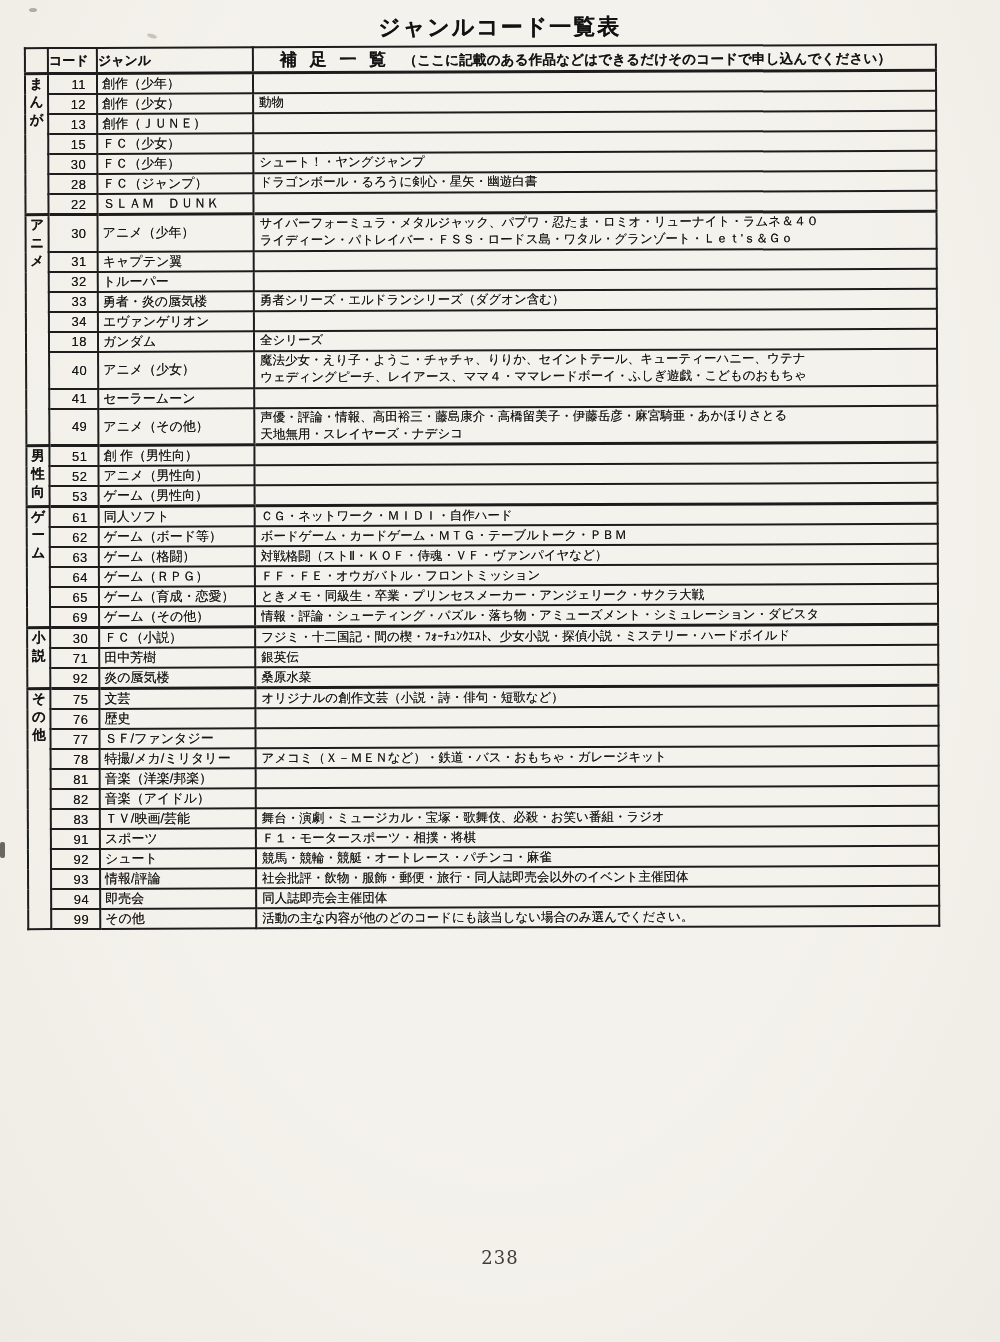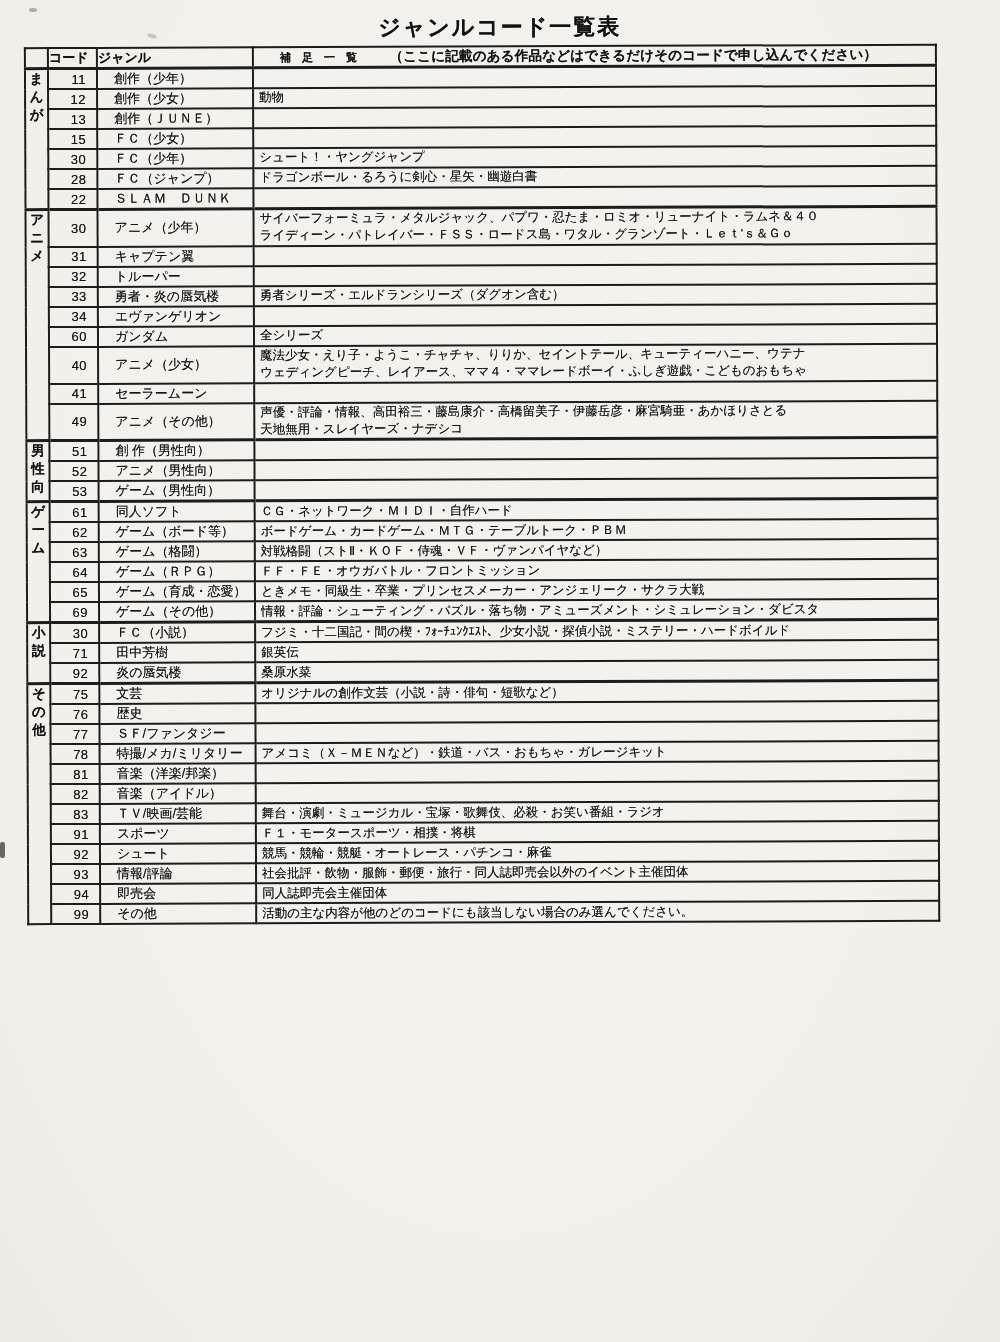--- a/index.html
+++ b/index.html
@@ -41,30 +41,30 @@
     overflow:hidden; white-space:nowrap;
     vertical-align:middle;
   }
   tr.header-row { height:17px; }
   tr.r-single { height:17.8px; }
   tr.r-double { height:35.6px; }
   tr.group-start td { border-top-width:3px; }
   th.corner { background:transparent; }
   th.h-code, th.h-genre { font-weight:bold; font-size:13px; text-align:left;margin-top:43px; }
   th.h-supp { text-align:left; padding-left:26px; font-weight:bold; }
-  .supp-title { font-size:11px; letter-spacing:4px; margin-right:25px; }
+  .supp-title { font-size:17px; letter-spacing:4px; margin-right:10px; }
   .supp-note  { font-size:13.5px; letter-spacing:0.2px; }
   td.group-cell { padding:0; vertical-align:top; }
   .vlabel {
     display:flex; flex-direction:column; justify-content:space-evenly;
     align-items:center; height:100%; width:100%;
     font-size:13.5px; font-weight:600;
   }
   td.code-cell { text-align:right; padding-right:10px; font-size:13px; letter-spacing:0.5px;margin-top:36px; }
-  td.genre-cell { text-align:left; padding-left:16px; font-size:13px; }
+  td.genre-cell { text-align:left; padding-left:4px; font-size:13px; }
   td.supp-cell { text-align:left; padding-left:5px; font-size:12.5px; }
   td.supp-cell .sline { line-height:17.4px; height:17.4px; overflow:hidden; white-space:nowrap; }
   .page-number {
     position:absolute; left:0; top:1247px; width:1000px;
     text-align:center; font-family:"DejaVu Serif","Liberation Serif",serif;
     font-size:18px; letter-spacing:1px; color:#3c3c3c;
   }
   .speck { position:absolute; border-radius:50%; }
   .speck-a { left:29px;  top:8px;   width:8px;  height:4px; background:rgba(120,118,112,0.55); }
   .speck-b { left:147px; top:34px;  width:10px; height:4px; background:rgba(135,132,126,0.4); transform:rotate(18deg); }
@@ -189,21 +189,21 @@
             </td>
           </tr>
           <tr class="r-single">
             <td class="code-cell">34</td>
             <td class="genre-cell">エヴァンゲリオン</td>
             <td class="supp-cell">
               <div class="sline"></div>
             </td>
           </tr>
           <tr class="r-single">
-            <td class="code-cell">60</td>
+            <td class="code-cell">18</td>
             <td class="genre-cell">ガンダム</td>
             <td class="supp-cell">
               <div class="sline">全シリーズ</div>
             </td>
           </tr>
           <tr class="r-double">
             <td class="code-cell">40</td>
             <td class="genre-cell">アニメ（少女）</td>
             <td class="supp-cell">
               <div class="sline">魔法少女・えり子・ようこ・チャチャ、りりか、セイントテール、キューティーハニー、ウテナ</div>
@@ -417,17 +417,18 @@
             <td class="code-cell">99</td>
             <td class="genre-cell">その他</td>
             <td class="supp-cell">
               <div class="sline">活動の主な内容が他のどのコードにも該当しない場合のみ選んでください。</div>
             </td>
           </tr>
         </tbody>
     </table>
   </div>
 
+  <div class="page-number">238</div>
 
   <div class="speck speck-a"></div>
   <div class="speck speck-b"></div>
   <div class="speck speck-c"></div>
 </div>
 
 </body></html>

